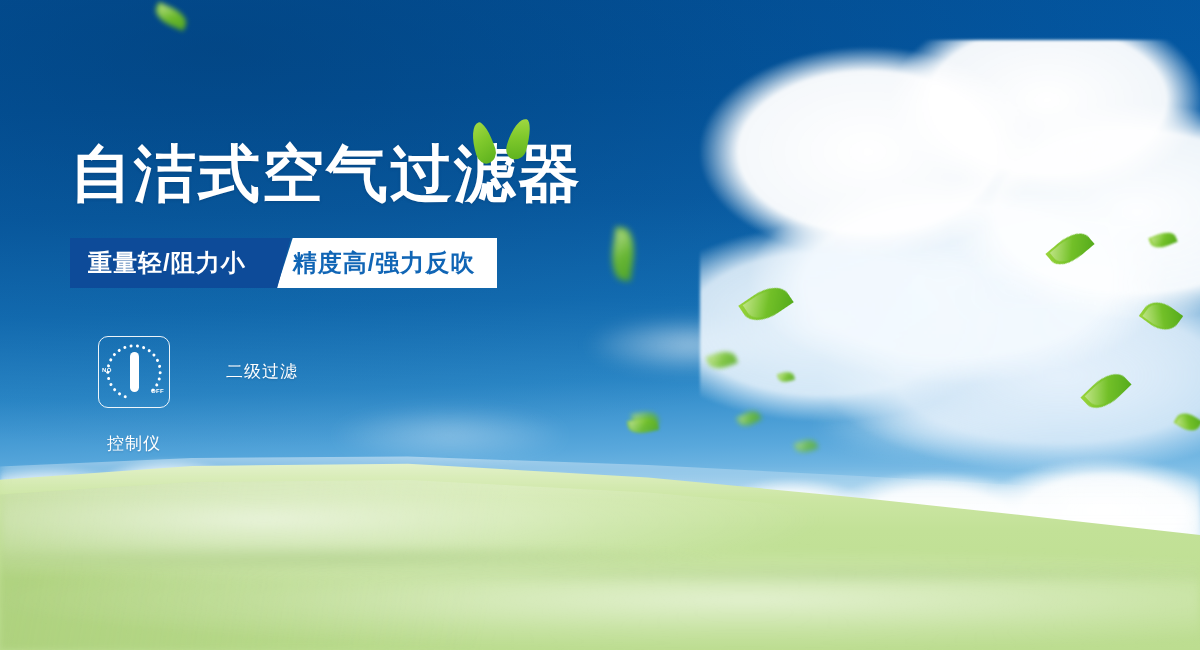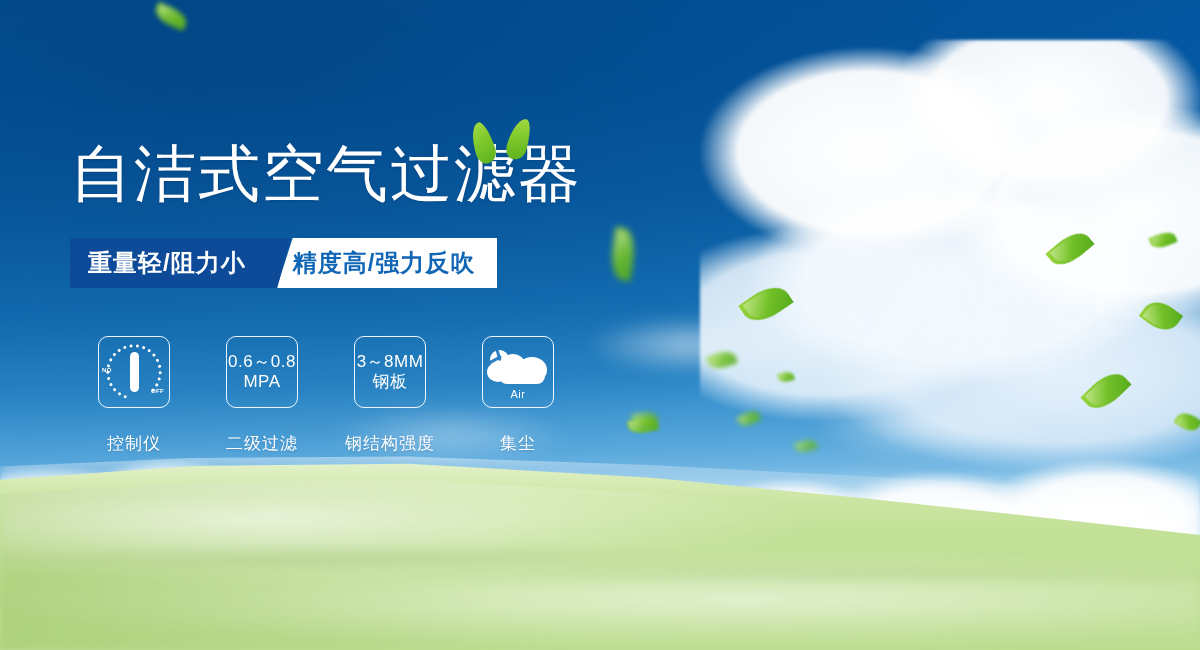--- a/index.html
+++ b/index.html
@@ -131,21 +131,21 @@
     background:linear-gradient(135deg, rgba(255,255,255,.38) 0%, rgba(255,255,255,0) 55%);
   }
 
   
   .title{
     position:absolute;left:70px;top:143px;
     color:#ffffff;
     font-size:62px;
     line-height:1;
     letter-spacing:2px;
-    font-weight:400;
+    font-weight:700;
     white-space:nowrap;
     text-shadow:0 1px 3px rgba(0,40,85,.25);
   }
 
   
   .sprout{position:absolute;left:469px;top:108px;width:70px;height:62px;}
   .sprout .sleaf{
     position:absolute;width:20px;height:42px;
     background:linear-gradient(160deg,#a6db45 0%,#80c92c 45%,#5bb01d 100%);
     border-radius:60% 40% 55% 45% / 72% 72% 28% 28%;
@@ -376,55 +376,25 @@
           <span class="dot" style="transform:translate(-50%,-50%) rotate(120deg) translate(0,-26px);"></span>
           <span class="dot" style="transform:translate(-50%,-50%) rotate(134deg) translate(0,-26px);"></span>
           <span class="lab lab-no">NO</span>
           <span class="lab lab-off">OFF</span>
         </div>
       </div>
       <div class="feature-label">控制仪</div>
     </div>
 
     <div class="feature">
-      <div class="feature-box">
-        <div class="feature-text">
-          <div>0.6～0.8</div>
-          <div>MPA</div>
-        </div>
-      </div>
       <div class="feature-label">二级过滤</div>
     </div>
 
 
-    <div class="feature">
-      <div class="feature-box">
-        <div class="feature-text">
-          <div>3～8MM</div>
-          <div>钢板</div>
-        </div>
-      </div>
-      <div class="feature-label">钢结构强度</div>
-    </div>
-
-    <div class="feature">
-      <div class="feature-box">
-        <div class="cloudicon">
-          <span class="sun"></span>
-          <span class="ray" style="left:2px;top:12px;width:13px;height:2.6px;transform:rotate(-28deg);"></span>
-          <span class="ray" style="left:10px;top:3px;width:2.6px;height:12px;transform:rotate(-16deg);"></span>
-          <span class="puff" style="left:0px;top:16px;width:22px;height:20px;"></span>
-          <span class="puff" style="left:13px;top:8px;width:26px;height:26px;"></span>
-          <span class="puff" style="left:30px;top:11px;width:30px;height:26px;"></span>
-          <span class="puff" style="left:12px;top:22px;width:46px;height:16px;border-radius:9px;"></span>
-          <span class="air">Air</span>
-        </div>
-      </div>
-      <div class="feature-label">集尘</div>
-    </div>
+
 
   </div>
 
   <div class="leaf" style="left:628px;top:418px;width:30px;height:15px;transform:rotate(-12deg);filter:blur(1.6px);opacity:.9;z-index:5;">
       <span class="vein"></span>
     </div>
 
 </div>
 
 </body></html>

